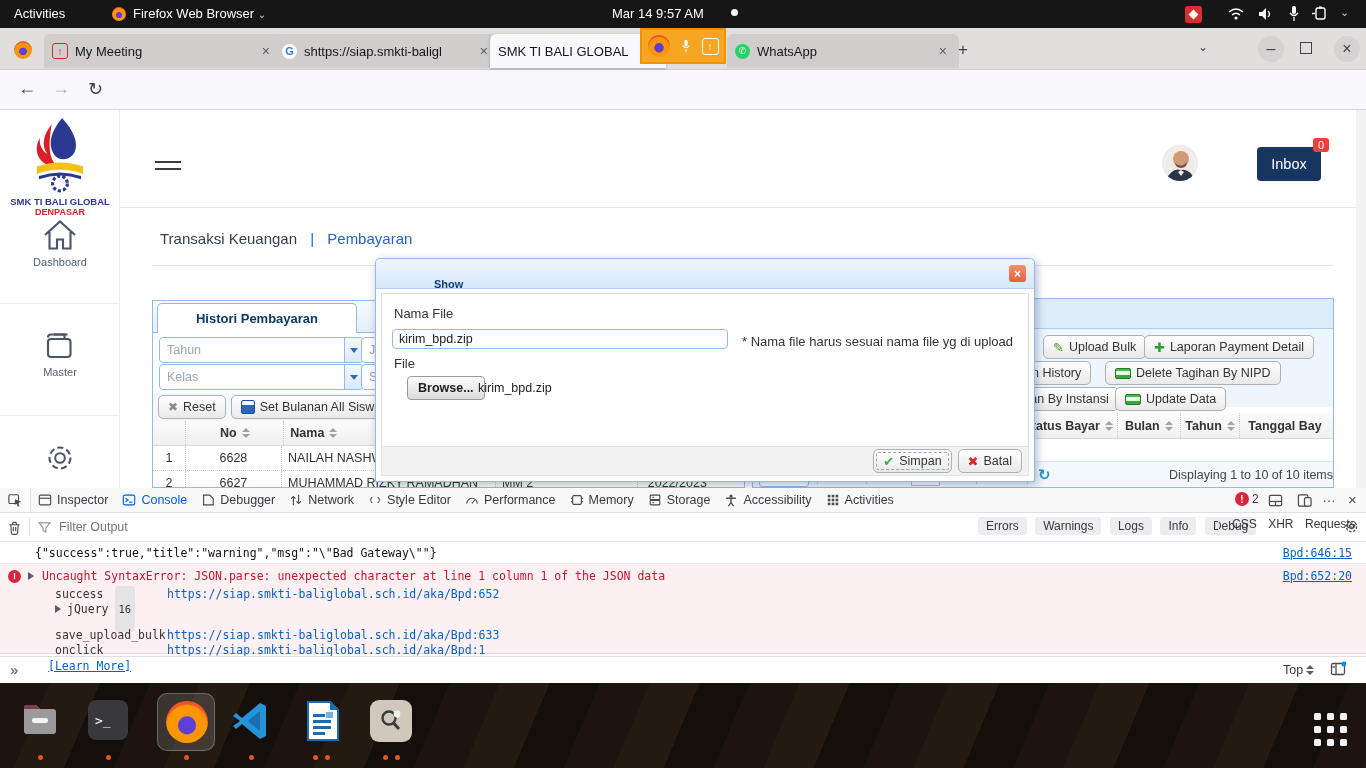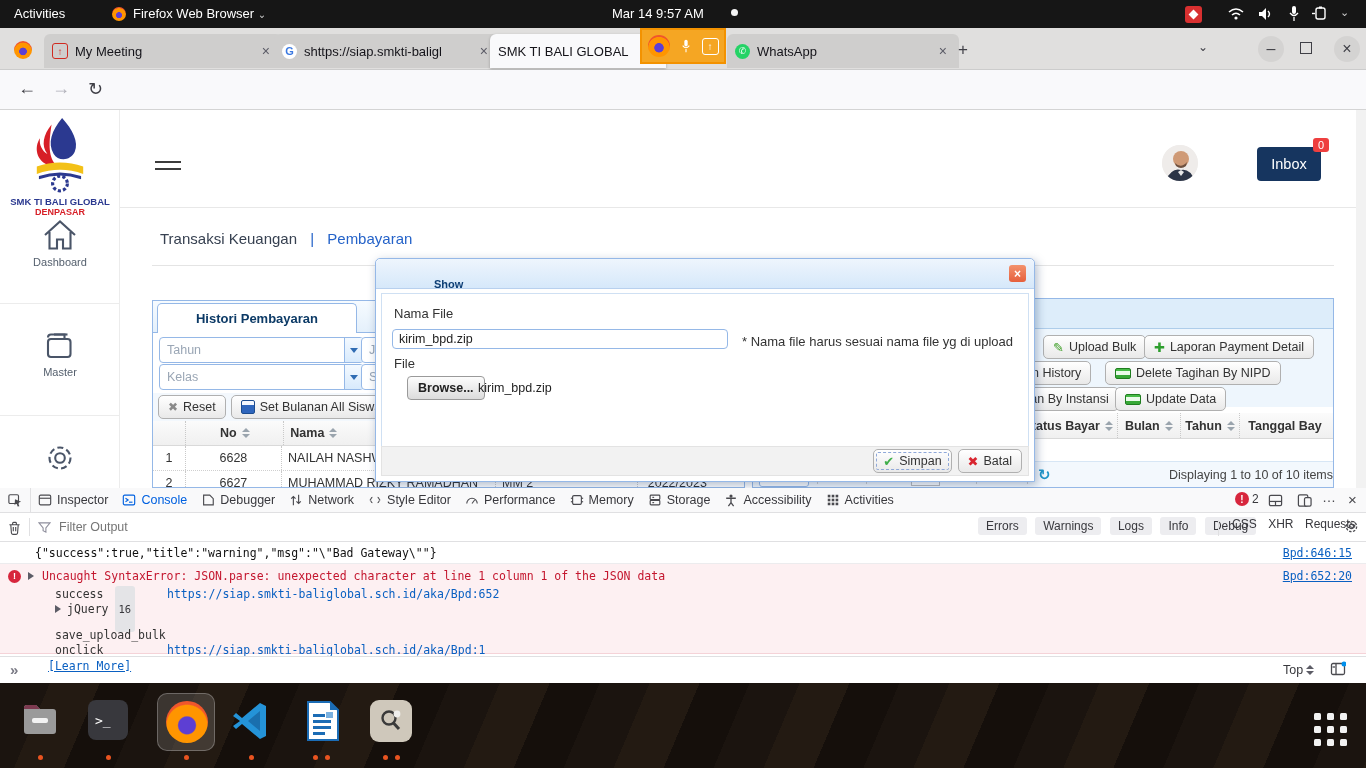--- a/index.html
+++ b/index.html
@@ -627,20 +627,21 @@
         <span class="stackfn" style="margin-left:55px;">success</span>
         <span style="color:#0a60c2;">https://siap.smkti-baliglobal.sch.id/aka/Bpd:652</span>
       </div>
       <div class="flex mono" style="height:14px;margin-top:1px;">
         <span class="pgtri" style="margin-left:55px;border-top:4px solid transparent;border-bottom:4px solid transparent;border-left:6px solid #5c5c66;"></span>
         <span style="margin-left:6px;color:#333;">jQuery</span>
         <span style="margin-left:6px;background:#e4e4e7;border-radius:3px;padding:17px 4px;font-size:10.5px;color:#38383d;">16</span>
       </div>
       <div class="flex mono" style="height:14px;margin-top:12px;">
         <span class="stackfn" style="margin-left:55px;">save_upload_bulk</span>
+        <span style="color:#0a60c2;">https://siap.smkti-baliglobal.sch.id/aka/Bpd:633</span>
       </div>
       <div class="flex mono" style="height:14px;margin-top:1px;">
         <span class="stackfn" style="margin-left:55px;">onclick</span>
         <span style="color:#0a60c2;">https://siap.smkti-baliglobal.sch.id/aka/Bpd:1</span>
       </div>
       <a class="blue-link mono" style="display:inline-block;margin-left:48px;margin-top:2px;">[Learn More]</a>
     </div>
 
     <div class="abs flex" style="left:0;top:168px;width:1366px;height:26px;border-top:1px solid #e0e0e2;">
       <span style="margin-left:10px;color:#7a7a85;font-size:15px;font-weight:bold;">»</span>

